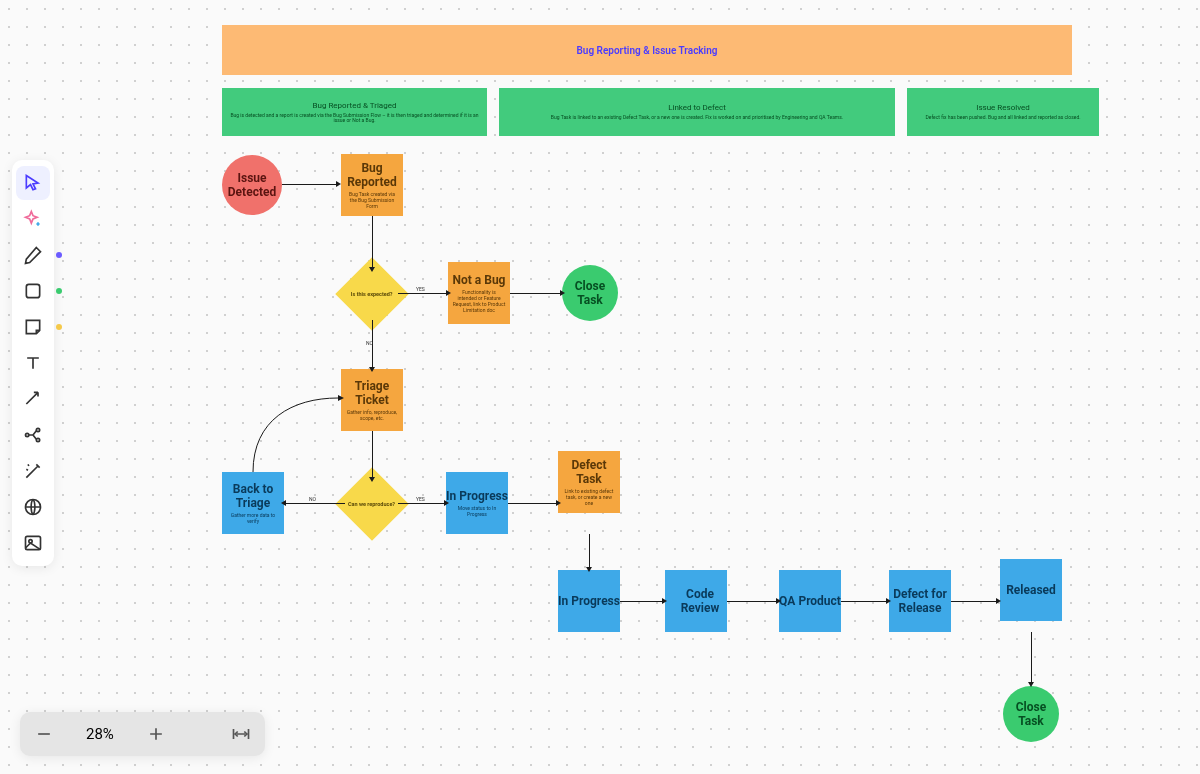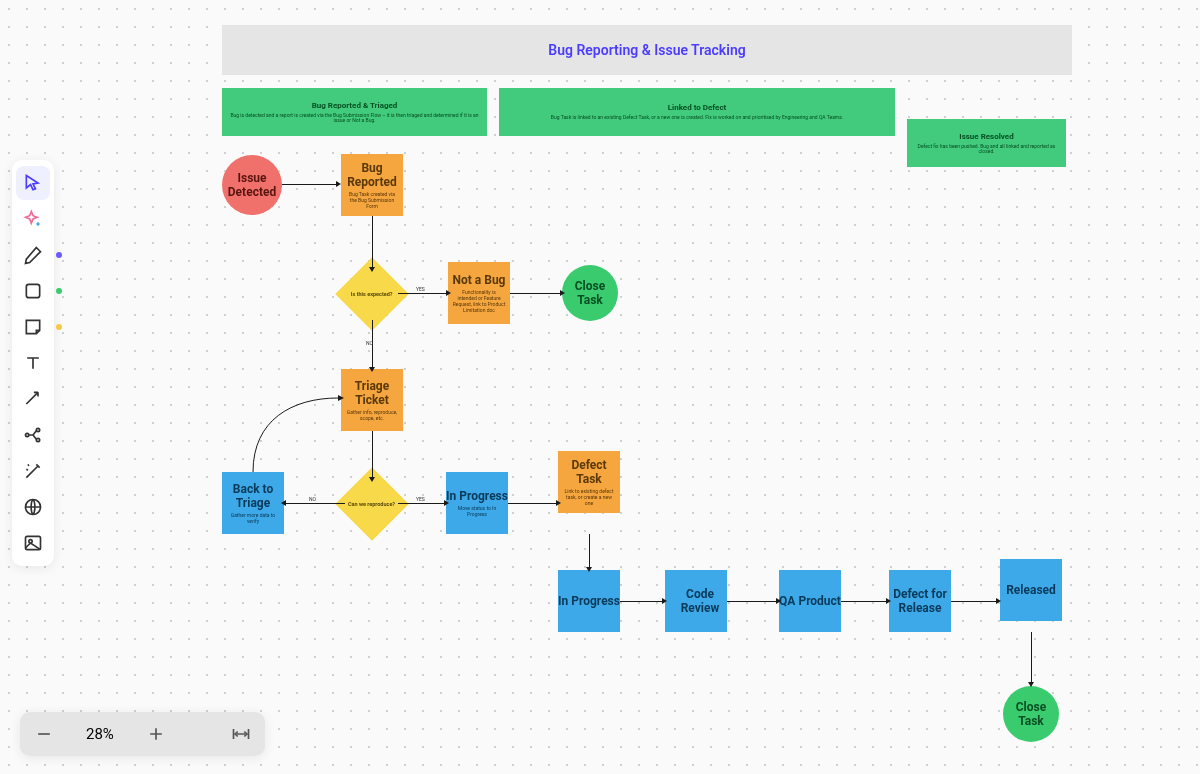--- a/index.html
+++ b/index.html
@@ -76,42 +76,42 @@
 .zoom-btn svg { width: 20px; height: 20px; }
 .zoom-divider { width:1px; height:24px; background:#e5e5e5; }
 
 
 .title-card {
   position: absolute;
   left: 222px;
   top: 25px;
   width: 850px;
   height: 50px;
-  background: #e5e5e5;
+  background: #fdba74;
   display: flex;
   align-items: center;
   justify-content: center;
-  font-size: 14px;
+  font-size: 10px;
   color: #4b3cff;
   font-weight: 600;
 }
 
 
 .stage {
   position: absolute;
   background: #42cb7d;
   color: #064f22;
   text-align: center;
   padding: 8px 6px;
   height: 48px;
   display: flex;
   flex-direction: column;
   justify-content: center;
 }
-.stage .st-title { font-size: 8px; font-weight: 700; }
+.stage .st-title { font-size: 8px; font-weight: 400; }
 .stage .st-sub { font-size: 5px; margin-top: 3px; line-height:1.1; }
 
 
 .node {
   position: absolute;
   display: flex;
   flex-direction: column;
   align-items: center;
   justify-content: center;
   text-align: center;
@@ -159,21 +159,21 @@
   </div>
 
   <div class="stage" style="left:222px; top:88px; width:265px;">
     <div class="st-title">Bug Reported &amp; Triaged</div>
     <div class="st-sub">Bug is detected and a report is created via the Bug Submission Flow – it is then triaged and determined if it is an issue or Not a Bug.</div>
   </div>
   <div class="stage" style="left:499px; top:88px; width:396px;">
     <div class="st-title">Linked to Defect</div>
     <div class="st-sub">Bug Task is linked to an existing Defect Task, or a new one is created. Fix is worked on and prioritised by Engineering and QA Teams.</div>
   </div>
-  <div class="stage" style="left:907px; top:88px; width:159px;margin-top:31px;">
+  <div class="stage" style="left:907px; top:88px; width:192px;">
     <div class="st-title">Issue Resolved</div>
     <div class="st-sub">Defect fix has been pushed. Bug and all linked and reported as closed.</div>
   </div>
 
   <div class="node circle-red" style="left:222px; top:155px;">
     <div class="n-title">Issue Detected</div>
   </div>
   <div class="node box-orange" style="left:341px; top:154px;">
     <div class="n-title">Bug Reported</div>
     <div class="n-sub">Bug Task created via the Bug Submission Form</div>

